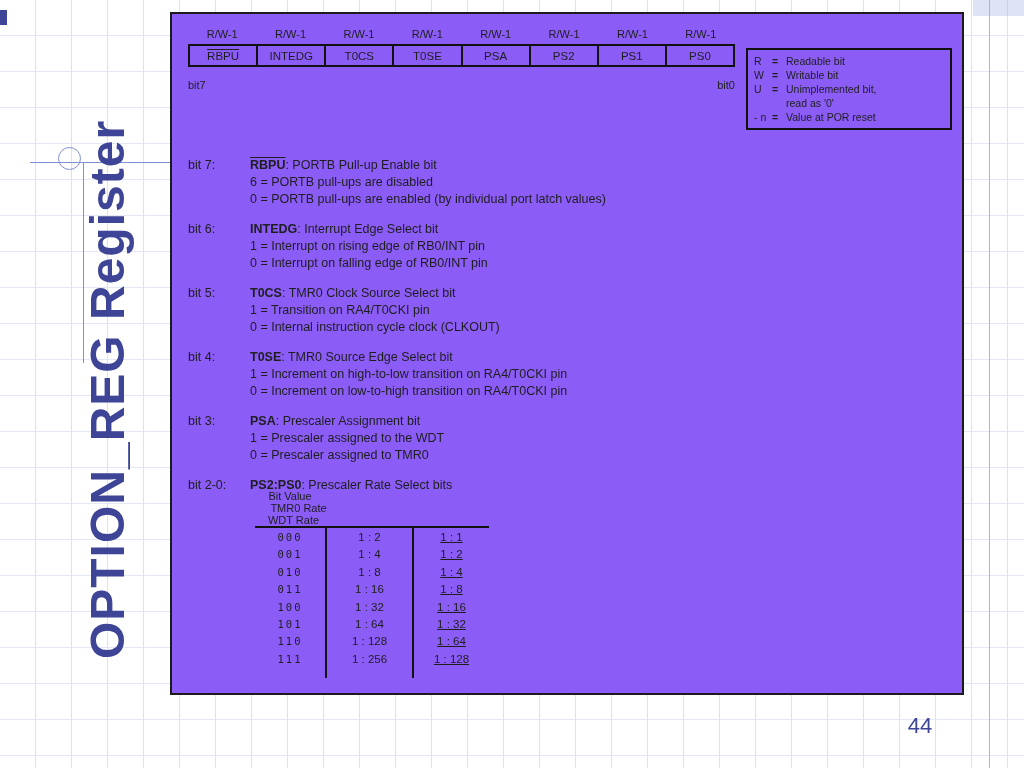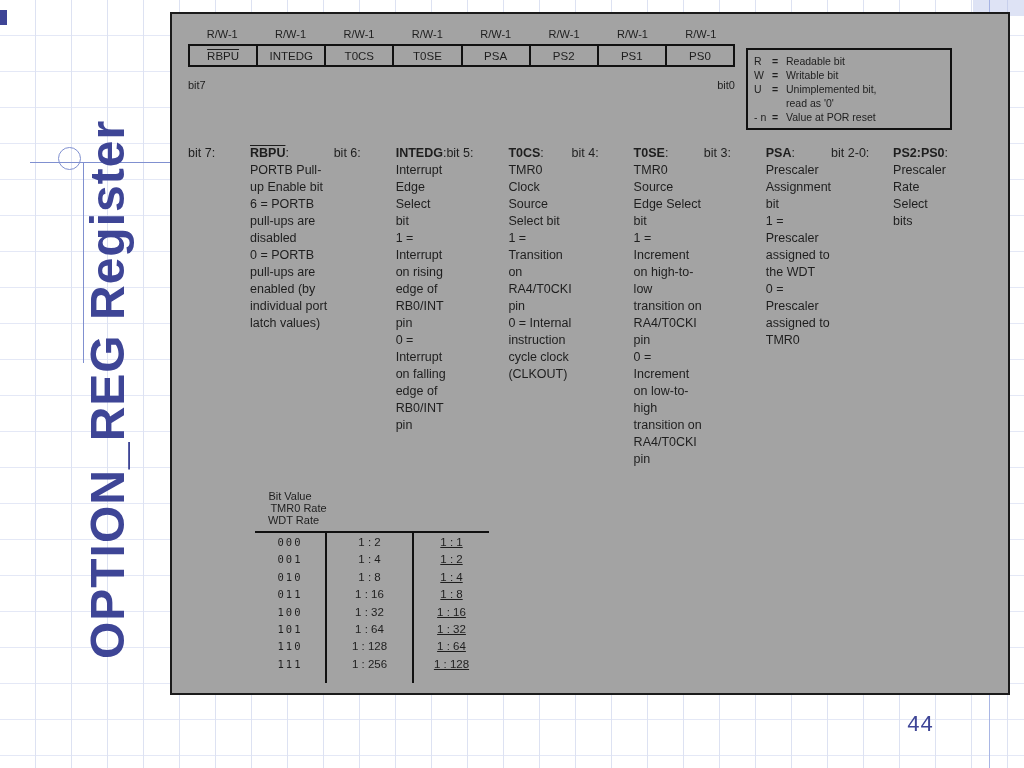--- a/index.html
+++ b/index.html
@@ -17,53 +17,53 @@
   .orn-hline { position:absolute; left:30px; top:162px; width:140px; height:1px; background:#8090d0; }
   .orn-vline { position:absolute; left:83px; top:162px; width:1px; height:201px; background:#8090d0; }
   .orn-circle { position:absolute; left:58px; top:147px; width:21px; height:21px; border:1px solid #8090d0; border-radius:50%; background:transparent; }
 
   .slide-title-wrap { position:absolute; left:58px; top:85px; width:100px; height:608px;
     display:flex; align-items:center; justify-content:center; }
   .slide-title { transform:rotate(-90deg); white-space:nowrap; font-size:48px; font-weight:bold;
     letter-spacing:1px; color:#3e4596; }
 
   .page-number { position:absolute; left:895px; top:713px; width:50px; text-align:center;
-    font-size:22px; color:#3e4596;font-family:Liberation Mono, monospace; }
+    font-size:22px; color:#3e4596; }
 
   .content-box { position:absolute; left:170px; top:12px; width:790px; height:679px;
-    background:#a3a3a3; border:2px solid #1b1b1b; color:#1e1e1e;padding-left:46px; }
+    background:#8b5cf6; border:2px solid #1b1b1b; color:#1e1e1e; }
 
   
   .reg { position:absolute; left:16px; top:14px; width:547px; }
   .reg-access { display:flex; }
   .reg-access span { flex:1; text-align:center; font-size:11px; }
   .reg-cells { display:flex; margin-top:4px; border:2px solid #111; }
   .reg-cells .cell { flex:1; text-align:center; font-size:11.5px; padding:4px 0 3px 0; border-left:2px solid #111; }
   .reg-cells .cell:first-child { border-left:none; }
   .reg-bits { display:flex; justify-content:space-between; font-size:11px; margin-top:12px; }
   .ov { text-decoration:overline; }
 
   
   .legend { position:absolute; left:574px; top:34px; width:192px; border:2px solid #111;
     padding:4px 4px 4px 6px; font-size:10.5px; line-height:14px;
     display:grid; grid-template-columns:18px 14px 1fr; }
   .legend .eq { font-weight:bold; }
 
   
-  .descs { position:absolute; left:16px; top:131px; width:760px;
-    display:flex; flex-direction:row; }
+  .descs { position:absolute; left:16px; top:143px; width:760px;
+    display:flex; flex-direction:column; gap:13px; }
   .desc-block { display:grid; grid-template-columns:62px 1fr; font-size:12.5px; line-height:17px; }
   .bit-name { font-weight:bold; }
 
   
   .ps-table { position:absolute; left:83px; top:476px; width:234px; font-size:11px; }
   .ps-head { display:flex;flex-direction:column; }
   .ps-head span { text-align:center; }
   .ps-h1 { width:70px; } .ps-h2 { width:87px; } .ps-h3 { width:77px; }
-  .ps-body { display:flex; margin-top:5px; border-top:2px solid #111; padding-bottom:0; }
+  .ps-body { display:flex; border-top:2px solid #111; padding-bottom:0; }
   .ps-col { display:flex; flex-direction:column; padding:3px 0 8px 0; }
   .ps-col-bits { width:70px; }
   .ps-col-tmr0 { width:85px; border-left:2px solid #111; }
   .ps-col-wdt  { width:75px; border-left:2px solid #111;text-decoration:underline; }
   .ps-col div { height:17.4px; text-align:center; }
   .ps-col-bits div { font-family:"DejaVu Sans Mono", monospace; font-size:10.5px; letter-spacing:2px; }
   .ps-col-tmr0 div, .ps-col-wdt div { font-size:11.5px; }
 </style>
 </head>
 <body>

